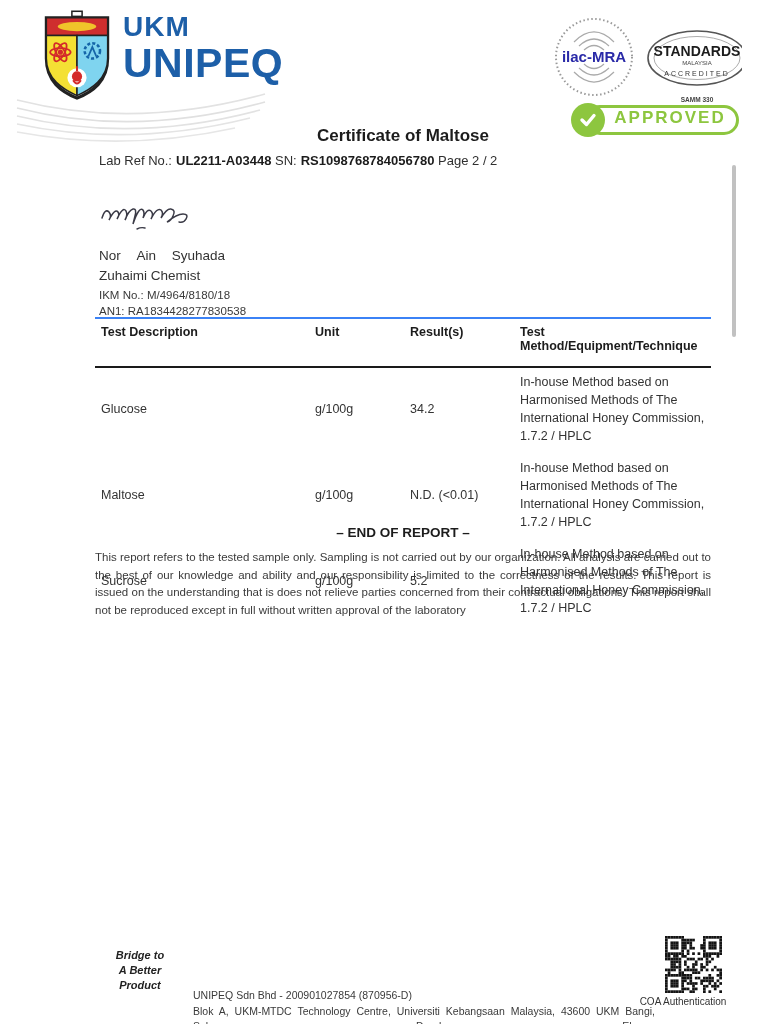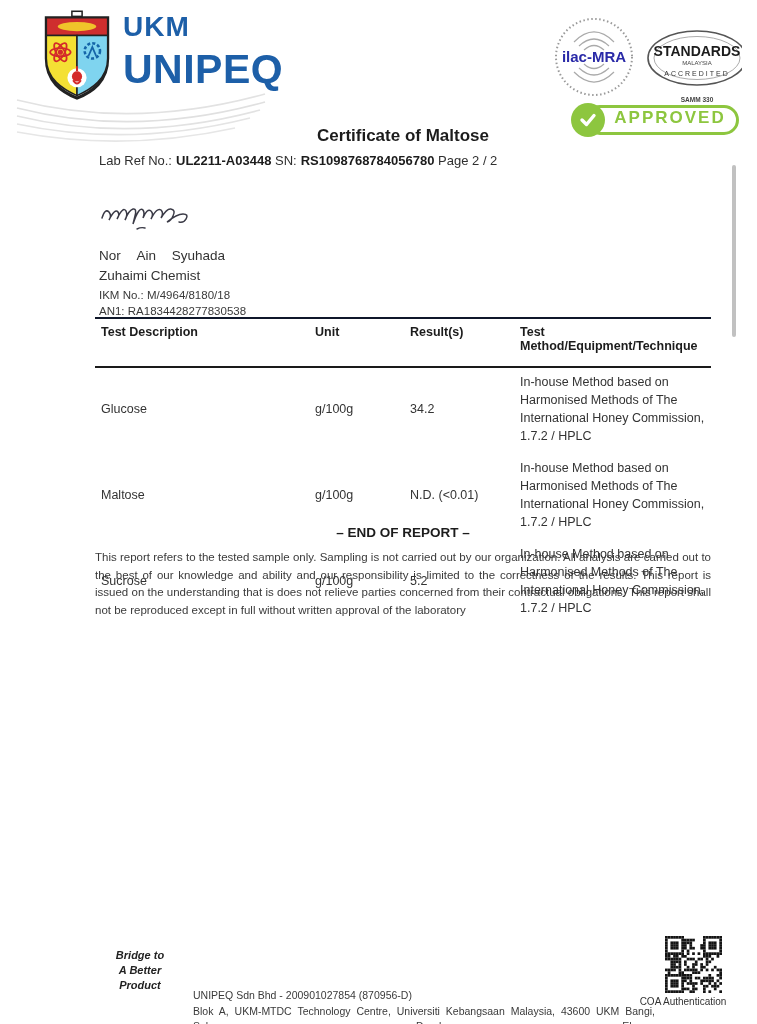--- a/index.html
+++ b/index.html
@@ -4,21 +4,21 @@
 <style>
   * { margin:0; padding:0; box-sizing:border-box; }
   html,body { background:#ffffff; }
   body { font-family:"Liberation Sans", sans-serif; color:#2a2a2a; }
   .page { position:relative; width:727px; height:1024px; background:#ffffff; overflow:hidden; margin:0 auto; }
 
   
   .shield { position:absolute; left:20px; top:10px; }
   .brand-text { position:absolute; left:108px; top:13px; color:#1d5fa8; font-weight:bold; line-height:1; }
   .brand-ukm { font-size:28px; letter-spacing:1px; }
-  .brand-unipeq { font-size:41px; margin-top:8px; letter-spacing:0.5px; }
+  .brand-unipeq { font-size:41px; margin-top:2px; letter-spacing:0.5px; }
 
   .swoosh { position:absolute; left:0px; top:86px; }
 
   .ilac-logo { position:absolute; left:538px; top:16px; }
   .standards-logo { position:absolute; left:628px; top:26px; }
 
   
   .approved-badge { position:absolute; left:556px; top:103px; width:168px; height:34px; }
   .approved-pill { position:absolute; left:14px; top:2px; right:0; bottom:2px; border:3px solid #8dc63f; border-radius:18px; display:flex; justify-content:center; padding-left:16px; }
   .approved-pill span { color:#8dc63f; font-weight:bold; font-size:17px; letter-spacing:2px; }
@@ -34,21 +34,21 @@
 
   .signature { position:absolute; left:84px; top:196px; }
 
   .name-row { position:absolute; left:84px; top:248px; width:126px; display:flex; justify-content:space-between; font-size:13.5px; color:#333; }
   .chemist-line { position:absolute; left:84px; top:268px; font-size:13.5px; color:#333; }
   .ikm-line { position:absolute; left:84px; top:289px; font-size:11.5px; color:#3a3a3a; }
   .an-line  { position:absolute; left:84px; top:305px; font-size:11.5px; color:#3a3a3a; }
 
   
   .results { position:absolute; left:80px; top:317px; width:616px; }
-  .t-head { display:grid; grid-template-columns:220px 95px 110px 191px; border-top:2px solid #0f172a; border-bottom:2.5px solid #1a1a1a; padding:6px 0 13px 0; font-size:12.5px; font-weight:bold; color:#1c1c1c; }
+  .t-head { display:grid; grid-template-columns:220px 95px 110px 191px; border-top:2px solid #3b82f6; border-bottom:2.5px solid #1a1a1a; padding:6px 0 13px 0; font-size:12.5px; font-weight:bold; color:#1c1c1c; }
   .t-head .c1 { padding-left:6px; }
   .t-row { display:grid; grid-template-columns:220px 95px 110px 191px; align-items:center; padding-top:5px; margin-bottom:9px; font-size:12.5px; color:#333; }
   .t-row .c1 { padding-left:6px; }
   .t-row .method { line-height:18px; }
 
   .end-marker { position:absolute; left:80px; top:525px; width:616px; text-align:center; font-weight:bold; font-size:13.5px; color:#1c1c1c; }
 
   .disclaimer { position:absolute; left:80px; top:549px; width:616px; font-size:11.5px; line-height:17.5px; text-align:justify; color:#3a3a3a; }
 
   

